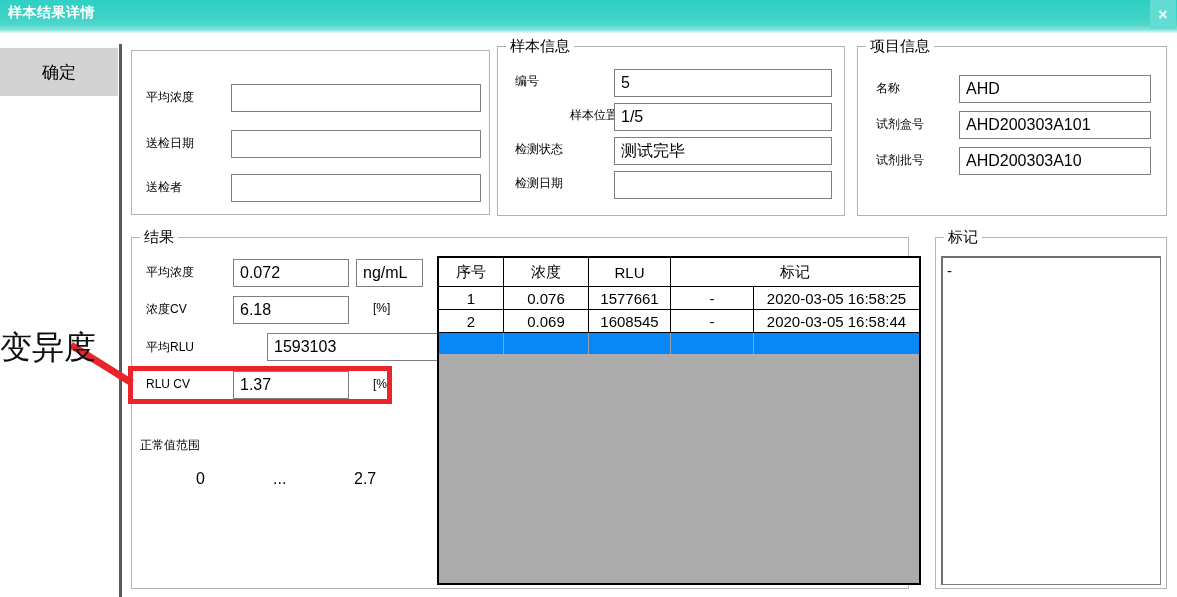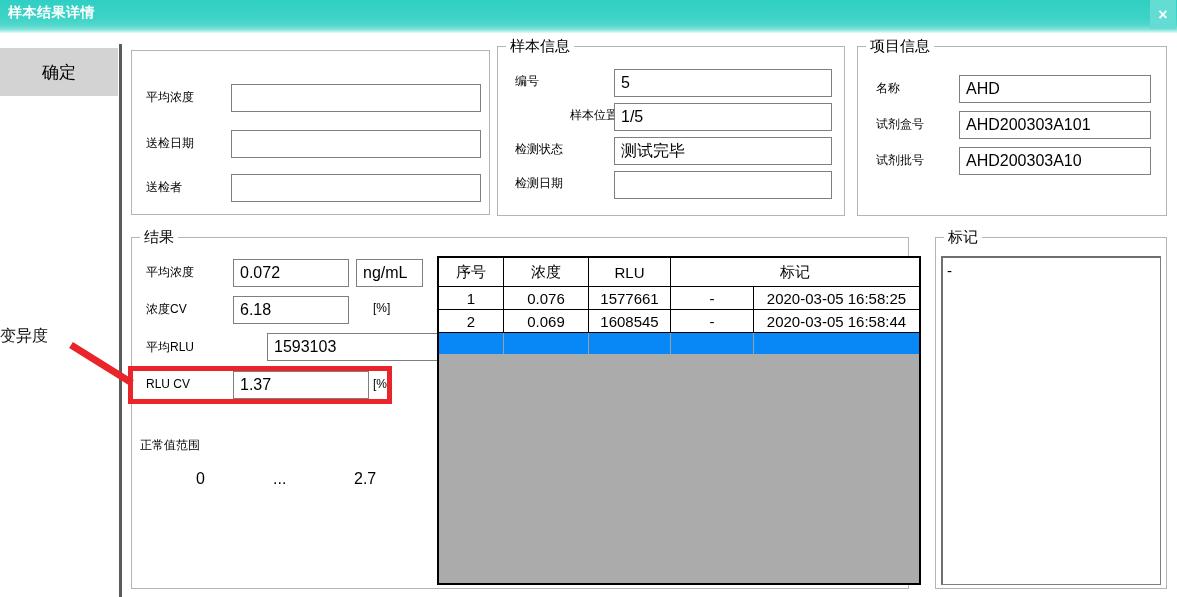--- a/index.html
+++ b/index.html
@@ -42,21 +42,21 @@
   .trow.selected .tc { border-right:1px solid #9aa0a6; }
   .trow.selected .tc:last-child { border-right:none; }
   .tfiller { flex:1; background:#ababab; }
 
   
   .mark-area { position:absolute; left:5px; top:18px; width:220px; height:329px;
     border:1px solid #7e7e7e; border-top:2px solid #6f6f6f; border-left:2px solid #6f6f6f;
     background:#fff; font-size:15px; padding:4px 4px; resize:none; outline:none; font-family:inherit; }
 
   
-  .annotation-label { left:0; top:326px; font-size:16px; color:#101010; }
+  .annotation-label { left:0; top:326px; font-size:32px; color:#101010; }
   .red-rect { left:128px; top:366px; width:264px; height:38px; border:5px solid #e9242a; background:transparent; }
   .overlay-svg { left:0; top:0; width:1177px; height:597px; pointer-events:none; }
 
   .range-text { font-size:16px; }
 </style>
 </head>
 <body>
 
 <div class="abs titlebar">
   <div class="abs title-text">样本结果详情</div>
@@ -105,21 +105,21 @@
   <div class="abs unitbox" style="left:224px;top:21px;width:67px;height:28px;">ng/mL</div>
 
   <div class="abs flabel" style="left:14px;top:63px;">浓度CV</div>
   <input class="tinput" style="left: 101px; top: 58px; width: 116px; height: 28px;" value="6.18">
   <div class="abs flabel" style="left:241px;top:63px;">[%]</div>
 
   <div class="abs flabel" style="left:14px;top:101px;">平均RLU</div>
   <input class="tinput" style="left: 101px; top: 95px; width: 190px; height: 28px; margin-left: 34px;" value="1593103">
 
   <div class="abs flabel" style="left:14px;top:139px;">RLU CV</div>
-  <input class="tinput" style="left: 101px; top: 133px; width: 136px; height: 28px;" value="1.37">
+  <input class="tinput" style="left: 101px; top: 133px; width: 116px; height: 28px;" value="1.37">
   <div class="abs flabel" style="left:241px;top:139px;">[%]</div>
 
   <div class="abs flabel" style="left:8px;top:199px;">正常值范围</div>
   <div class="abs range-text" style="left:64px;top:232px;">0</div>
   <div class="abs range-text" style="left:141px;top:232px;">...</div>
   <div class="abs range-text" style="left:222px;top:232px;">2.7</div>
 </div>
 
 <div class="abs mtable">
   <div class="trow header">

